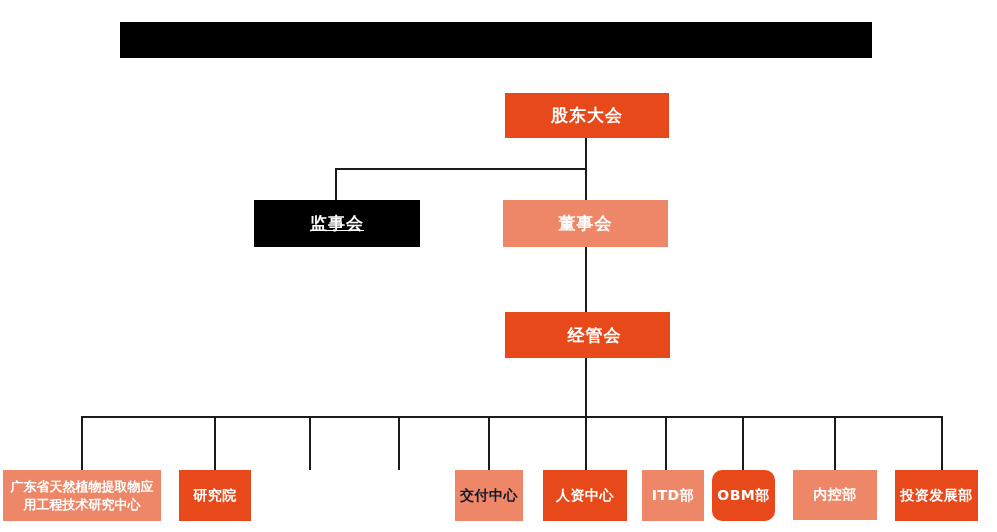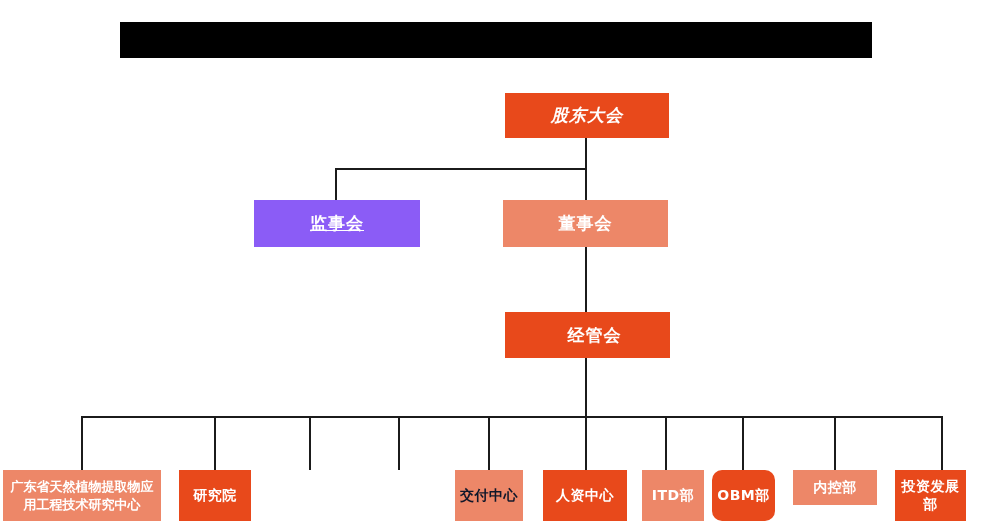--- a/index.html
+++ b/index.html
@@ -31,22 +31,22 @@
   .n2{left:503px;top:200px;width:165px;height:47px;text-align:right;}
   .n3{left:505px;top:312px;width:165px;height:46px;padding-left:14px;}
   .n4{left:3px;top:470px;width:158px;height:51px;}
   .n5{left:179px;top:470px;width:72px;height:51px;}
   .n6{left:268px;top:470px;width:84px;height:51px;}
   .n7{left:363px;top:470px;width:73px;height:51px;}
   .n8{left:455px;top:470px;width:68px;height:51px;}
   .n9{left:543px;top:470px;width:84px;height:51px;}
   .n10{left:642px;top:470px;width:62px;height:51px;}
   .n11{left:712px;top:470px;width:63px;height:51px;border-radius:10px;}
-  .n12{left:793px;top:470px;width:84px;height:35px;}
-  .n13{left:895px;top:470px;width:71px;height:51px;}
+  .n12{left:793px;top:470px;width:84px;height:50px;}
+  .n13{left:895px;top:470px;width:83px;height:51px;}
 </style>
 </head>
 <body>
 
 <div class="canvas">
 
   <div class="redacted-bar" style="background: rgb(0, 0, 0);"></div>
 
   <div class="line" style="left: 585px; top: 138px; width: 2px; height: 62px; background: rgb(27, 27, 27);"></div>
   <div class="line" style="left: 335px; top: 168px; width: 252px; height: 2px; background: rgb(27, 27, 27);"></div>
@@ -58,22 +58,22 @@
   <div class="line" style="left: 214px; top: 416px; width: 2px; height: 54px; background: rgb(27, 27, 27);"></div>
   <div class="line" style="left: 309px; top: 416px; width: 2px; height: 54px; background: rgb(27, 27, 27);"></div>
   <div class="line" style="left: 398px; top: 416px; width: 2px; height: 54px; background: rgb(27, 27, 27);"></div>
   <div class="line" style="left: 488px; top: 416px; width: 2px; height: 54px; background: rgb(27, 27, 27);"></div>
   <div class="line" style="left: 585px; top: 416px; width: 2px; height: 54px; background: rgb(27, 27, 27);"></div>
   <div class="line" style="left: 665px; top: 416px; width: 2px; height: 54px; background: rgb(27, 27, 27);"></div>
   <div class="line" style="left: 742px; top: 416px; width: 2px; height: 54px; background: rgb(27, 27, 27);"></div>
   <div class="line" style="left: 834px; top: 416px; width: 2px; height: 54px; background: rgb(27, 27, 27);"></div>
   <div class="line" style="left: 941px; top: 416px; width: 2px; height: 54px; background: rgb(27, 27, 27);"></div>
 
-  <div class="node lvl n0" style="background: rgb(232, 73, 27); color: rgb(255, 255, 255); font-style: italic;">股东大会</div>
-  <div class="node lvl n1" style="background: #8b5cf6; color: rgb(255, 255, 255); text-decoration: underline;">监事会</div>
+  <div class="node lvl n0" style="background: rgb(232, 73, 27); color: rgb(255, 255, 255);">股东大会</div>
+  <div class="node lvl n1" style="background: #000000; color: rgb(255, 255, 255); text-decoration: underline;">监事会</div>
   <div class="node lvl n2" style="background: rgb(237, 135, 104); color: rgb(255, 255, 255);">董事会</div>
   <div class="node lvl n3" style="background: rgb(232, 73, 27); color: rgb(255, 255, 255);">经管会</div>
   <div class="node dept dept-long n4" style="background: rgb(237, 135, 104); color: rgb(255, 255, 255);">广东省天然植物提取物应用工程技术研究中心</div>
   <div class="node dept n5" style="background: rgb(232, 73, 27); color: rgb(255, 255, 255);">研究院</div>
   <div class="node dept n8" style="background: rgb(237, 135, 104); color: #0f172a;">交付中心</div>
   <div class="node dept n9" style="background: rgb(232, 73, 27); color: rgb(255, 255, 255);">人资中心</div>
   <div class="node dept n10" style="background: rgb(237, 135, 104); color: rgb(255, 255, 255);">ITD部</div>
   <div class="node dept n11" style="background: rgb(232, 73, 27); color: rgb(255, 255, 255);">OBM部</div>
   <div class="node dept n12" style="background: rgb(237, 135, 104); color: rgb(255, 255, 255);">内控部</div>
   <div class="node dept n13" style="background: rgb(232, 73, 27); color: rgb(255, 255, 255);">投资发展部</div>

